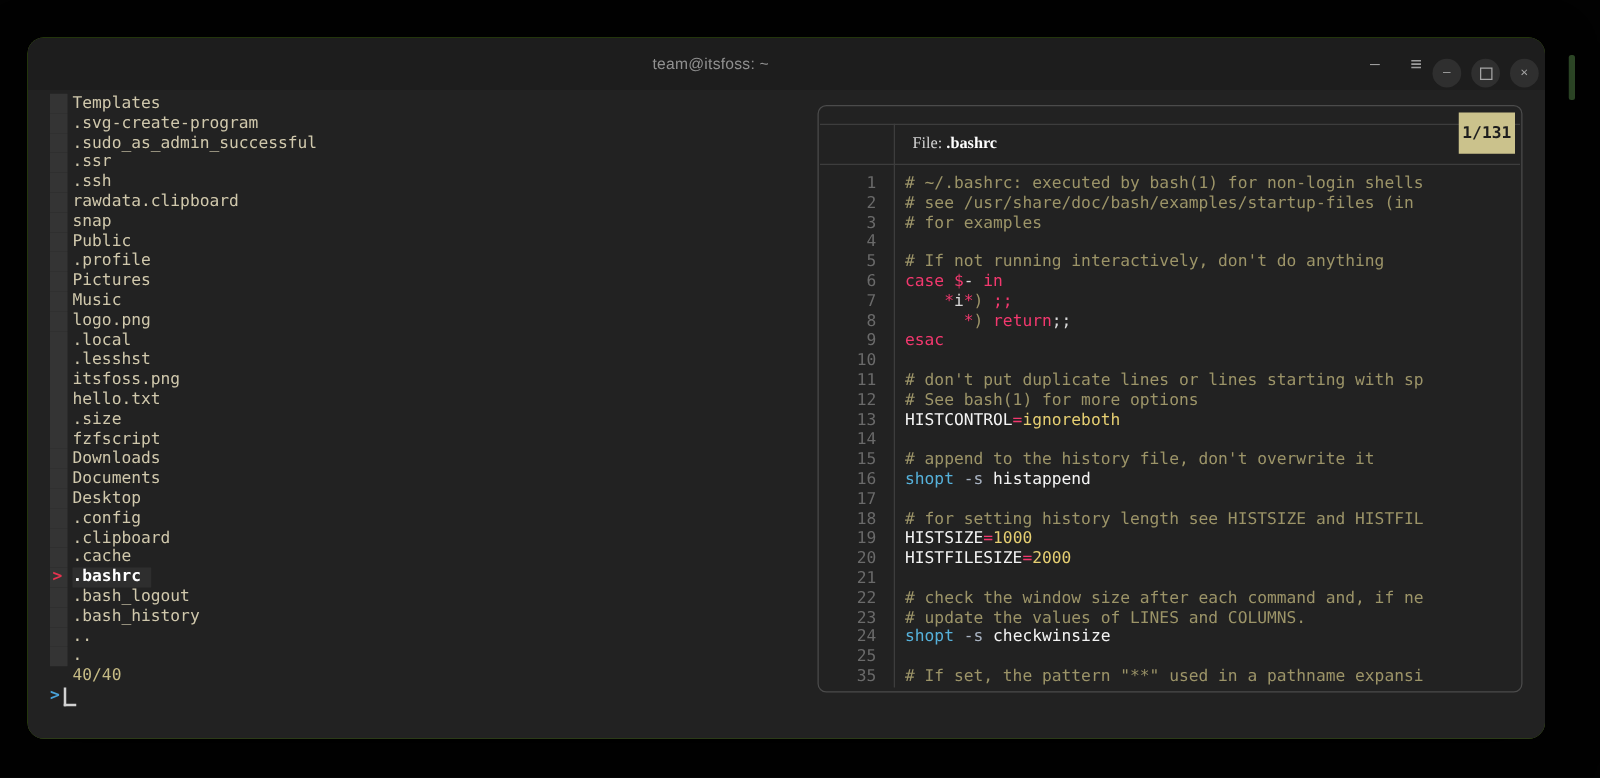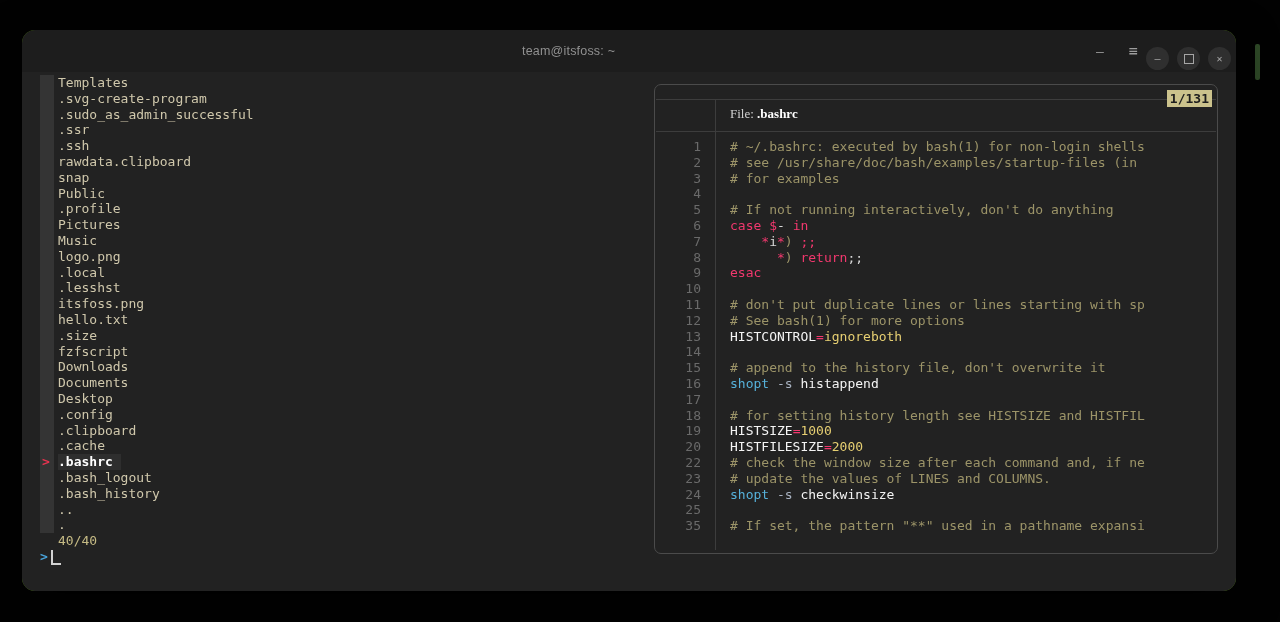--- a/index.html
+++ b/index.html
@@ -19,28 +19,28 @@
   .gut.empty{background:transparent;}
   .lbl{color:#d0c8ac;}
   .lbl.sel{color:#ffffff;font-weight:bold;background:#2e2e2e;padding-right:8px;}
   .counter{color:#c6bb85;}
   .promptch{color:#49a3da;font-weight:bold;}
   .cursor{display:inline-block;width:8px;height:13px;border-left:2px solid #d2d2d2;border-bottom:2px solid #d2d2d2;margin-left:3px;transform:translateY(1px);}
   
   .preview{position:absolute;left:632px;top:12px;width:564px;height:470px;border:1.5px solid #4b4b4b;border-radius:7px;box-sizing:border-box;}
   .rule{position:absolute;left:1px;right:1px;height:1px;background:#3d3d3d;}
   .vsep{position:absolute;left:60px;top:14px;bottom:3px;width:1px;background:#3d3d3d;}
-  .badge{position:absolute;right:5px;top:5px;background:#cbc28c;color:#1e1e1e;font-weight:bold;font-size:13px;line-height:17px;padding:0 3px;}
+  .badge{position:absolute;right:5px;top:5px;background:#cbc28c;color:#1e1e1e;font-weight:bold;font-size:13px;line-height:17px;padding:8px 3px;}
   .phead{position:absolute;left:75px;top:21px;white-space:pre;font-family:Liberation Serif, serif;}
   .phead .fl{color:#d2d2d2;}
   .phead .fn{color:#ffffff;font-weight:bold;}
   .plines{position:absolute;left:0;top:54px;right:2px;}
   .pline{display:flex;height:15.8px;white-space:pre;overflow:hidden;}
   .lnum{flex:0 0 46px;text-align:right;color:#6a6a6a;padding-right:0;}
-  .pcode{margin-left:29px;}
+  .pcode{margin-left:23px;}
   
   .tk-c{color:#9c9468;}
   .tk-k{color:#f2386e;}
   .tk-y{color:#e6cf72;}
   .tk-b{color:#f4f4f4;font-weight:normal;}
   .tk-w{color:#d8d8d8;}
   .tk-bl{color:#56b1da;}
   .tk-p{color:#a9b3c2;}
 </style>
 </head>
@@ -126,20 +126,21 @@
             <div class="pline"><span class="lnum">11</span><span class="pcode"><span class="tk-c"># don't put duplicate lines or lines starting with sp</span></span></div>
             <div class="pline"><span class="lnum">12</span><span class="pcode"><span class="tk-c"># See bash(1) for more options</span></span></div>
             <div class="pline"><span class="lnum">13</span><span class="pcode"><span class="tk-b">HISTCONTROL</span><span class="tk-k">=</span><span class="tk-y">ignoreboth</span></span></div>
             <div class="pline"><span class="lnum">14</span><span class="pcode"></span></div>
             <div class="pline"><span class="lnum">15</span><span class="pcode"><span class="tk-c"># append to the history file, don't overwrite it</span></span></div>
             <div class="pline"><span class="lnum">16</span><span class="pcode"><span class="tk-bl">shopt</span><span class="tk-w"> </span><span class="tk-p">-s</span><span class="tk-w"> </span><span class="tk-b">histappend</span></span></div>
             <div class="pline"><span class="lnum">17</span><span class="pcode"></span></div>
             <div class="pline"><span class="lnum">18</span><span class="pcode"><span class="tk-c"># for setting history length see HISTSIZE and HISTFIL</span></span></div>
             <div class="pline"><span class="lnum">19</span><span class="pcode"><span class="tk-b">HISTSIZE</span><span class="tk-k">=</span><span class="tk-y">1000</span></span></div>
             <div class="pline"><span class="lnum">20</span><span class="pcode"><span class="tk-b">HISTFILESIZE</span><span class="tk-k">=</span><span class="tk-y">2000</span></span></div>
+            <div class="pline"><span class="lnum">21</span><span class="pcode"></span></div>
             <div class="pline"><span class="lnum">22</span><span class="pcode"><span class="tk-c"># check the window size after each command and, if ne</span></span></div>
             <div class="pline"><span class="lnum">23</span><span class="pcode"><span class="tk-c"># update the values of LINES and COLUMNS.</span></span></div>
             <div class="pline"><span class="lnum">24</span><span class="pcode"><span class="tk-bl">shopt</span><span class="tk-w"> </span><span class="tk-p">-s</span><span class="tk-w"> </span><span class="tk-b">checkwinsize</span></span></div>
             <div class="pline"><span class="lnum">25</span><span class="pcode"></span></div>
             <div class="pline"><span class="lnum">35</span><span class="pcode"><span class="tk-c"># If set, the pattern "**" used in a pathname expansi</span></span></div>
           </div>
       </div>
 
     </div>
   </div>

